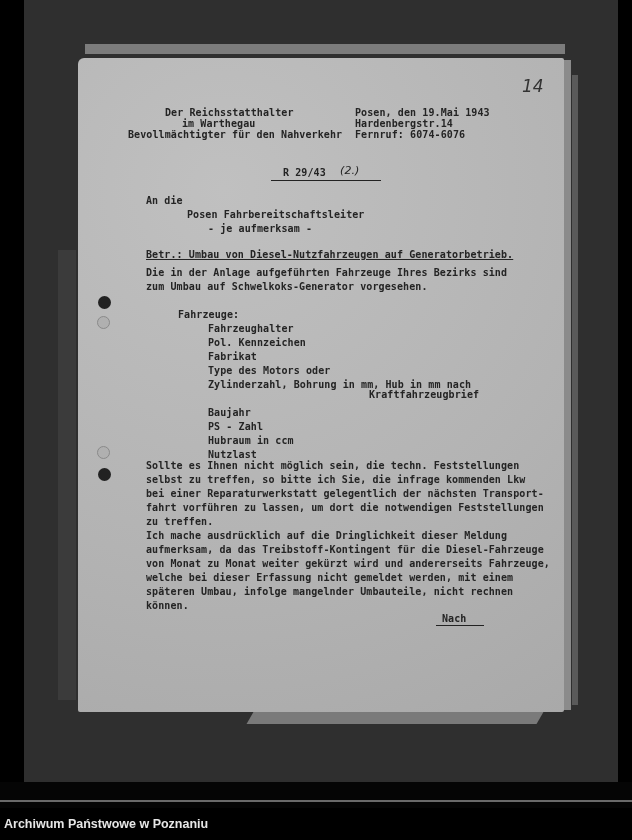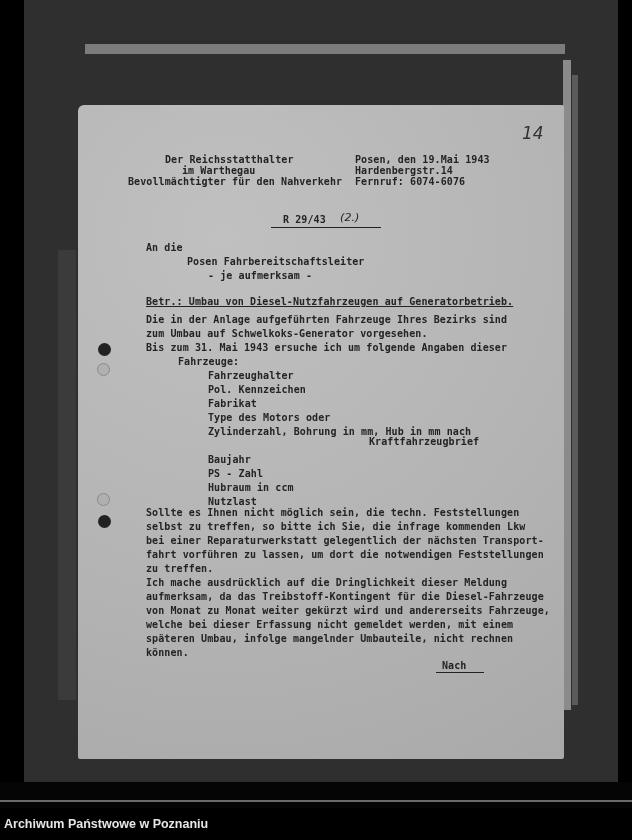--- a/index.html
+++ b/index.html
@@ -7,21 +7,21 @@
   .scan { position:absolute; left:24px; top:0; width:594px; height:782px; background:#2f2f2f; }
   .scan-bottom-band { position:absolute; left:0; top:782px; width:632px; height:26px; background:#050505; }
   .scan-line { position:absolute; left:0; top:800px; width:632px; height:2px; background:#6a6a6a; }
   .stack-edge { position:absolute; background:#6e6e6e; }
   .stack-edge.right1 { left:563px; top:60px; width:8px; height:650px; background:#8b8b8b; }
   .stack-edge.right2 { left:572px; top:75px; width:6px; height:630px; background:#5a5a5a; }
   .stack-edge.top { left:85px; top:44px; width:480px; height:10px; background:#7c7c7c; }
   .stack-edge.bottom { left:250px; top:712px; width:290px; height:12px; background:#7a7a7a; transform:skewX(-30deg); }
   .stack-edge.left { left:58px; top:250px; width:18px; height:450px; background:#3b3b3b; }
   .page { position:absolute; left:78px; top:58px; width:486px; height:654px; background:#b8b8b8; border-radius:6px 2px 2px 2px;
-          background-image: radial-gradient(circle at 30% 20%, #c0c0c0 0%, #b3b3b3 60%, #a9a9a9 100%); margin-top: 47px; }
+          background-image: radial-gradient(circle at 30% 20%, #c0c0c0 0%, #b3b3b3 60%, #a9a9a9 100%); }
   .t { position:absolute; color:#242424; font-size:10px; line-height:12px; white-space:pre; letter-spacing:0.1px; font-weight:bold; }
   .u { text-decoration:underline; }
   .hole { position:absolute; width:13px; height:13px; border-radius:50%; }
   .hole.dark { background:#222; }
   .hole.ring { border:1px solid #8a8a8a; background:#b0b0b0; width:11px; height:11px; }
   .pagenum { position:absolute; color:#333; font-family:"DejaVu Sans", sans-serif; font-size:17px; font-style:italic; }
   .ref-line { position:absolute; height:1px; background:#222; }
   .archive-label { position:absolute; left:4px; top:817px; color:#e6e6e6; font-family:"Liberation Sans", sans-serif; font-size:12.5px; font-weight:bold; }
 </style>
 </head>
@@ -50,21 +50,20 @@
   <div class="ref-line" style="left:193px; top:122px; width:110px;"></div>
 
   <div class="t" style="left:68px; top:137px;text-align:right;">An die</div>
   <div class="t" style="left:109px; top:151px;">Posen Fahrbereitschaftsleiter</div>
   <div class="t" style="left:130px; top:165px;">- je aufmerksam -</div>
 
   <div class="t u" style="left:68px; top:191px;">Betr.: Umbau von Diesel-Nutzfahrzeugen auf Generatorbetrieb.</div>
 
   <div class="t" style="left:68px; top:209px;">Die in der Anlage aufgeführten Fahrzeuge Ihres Bezirks sind</div>
   <div class="t" style="left:68px; top:223px;">zum Umbau auf Schwelkoks-Generator vorgesehen.</div>
-  <div class="t" style="left:68px; top:237px;">Bis zum 31. Mai 1943 ersuche ich um folgende Angaben dieser</div>
   <div class="t" style="left:68px; top:251px;padding-left:32px;">Fahrzeuge:</div>
 
   <div class="t" style="left:130px; top:265px;">Fahrzeughalter</div>
   <div class="t" style="left:130px; top:279px;">Pol. Kennzeichen</div>
   <div class="t" style="left:130px; top:293px;">Fabrikat</div>
   <div class="t" style="left:130px; top:307px;">Type des Motors oder</div>
   <div class="t" style="left:130px; top:321px;">Zylinderzahl, Bohrung in mm, Hub in mm nach</div>
   <div class="t" style="left:291px; top:331px;">Kraftfahrzeugbrief</div>
   <div class="t" style="left:130px; top:349px;">Baujahr</div>
   <div class="t" style="left:130px; top:363px;">PS - Zahl</div>

